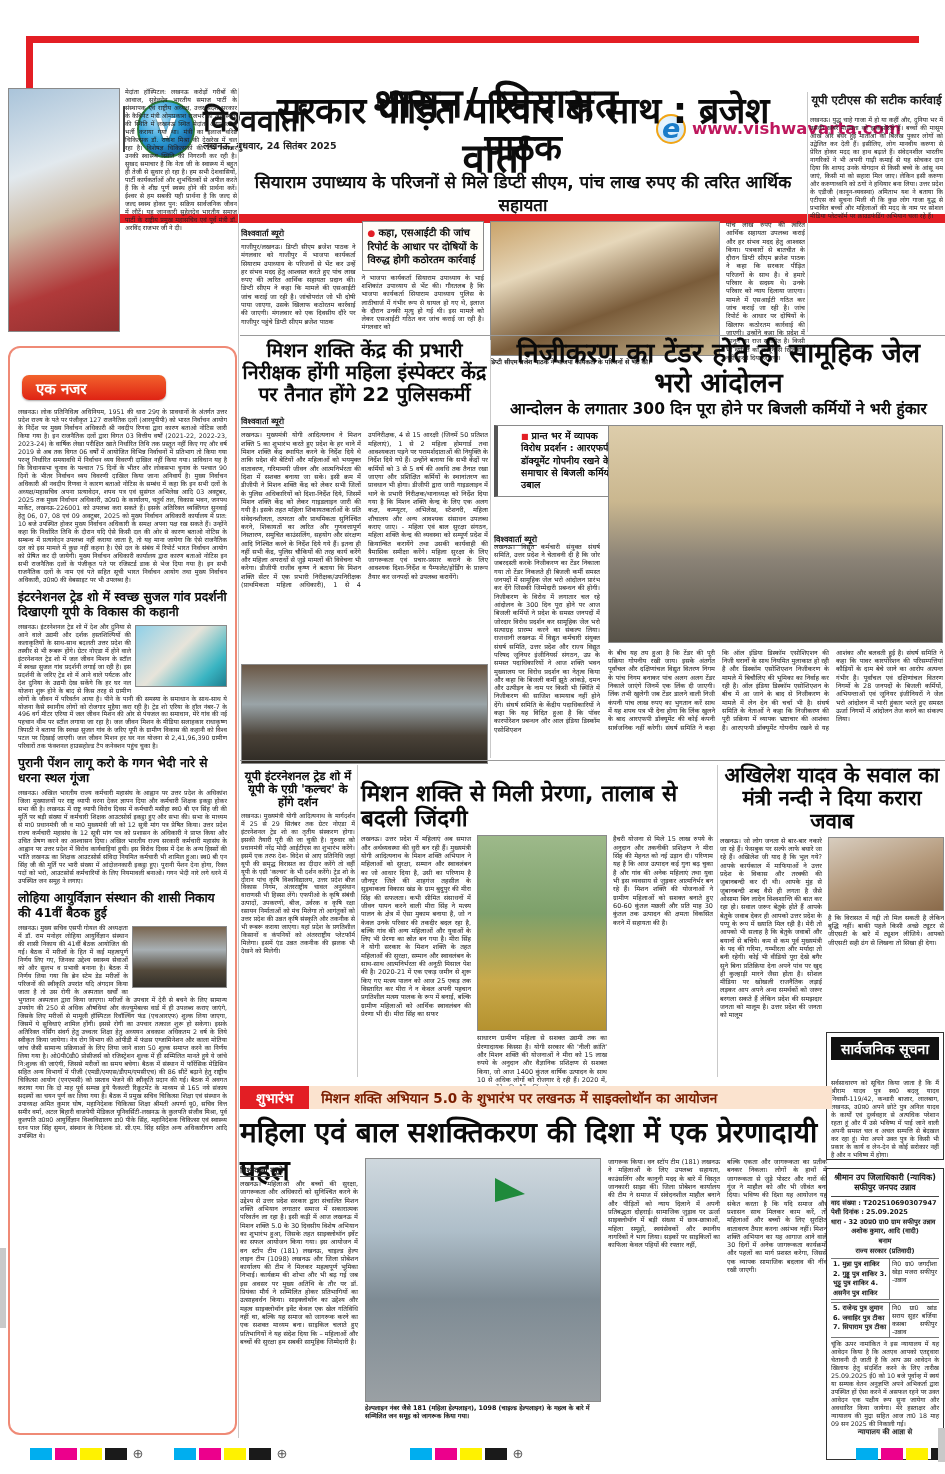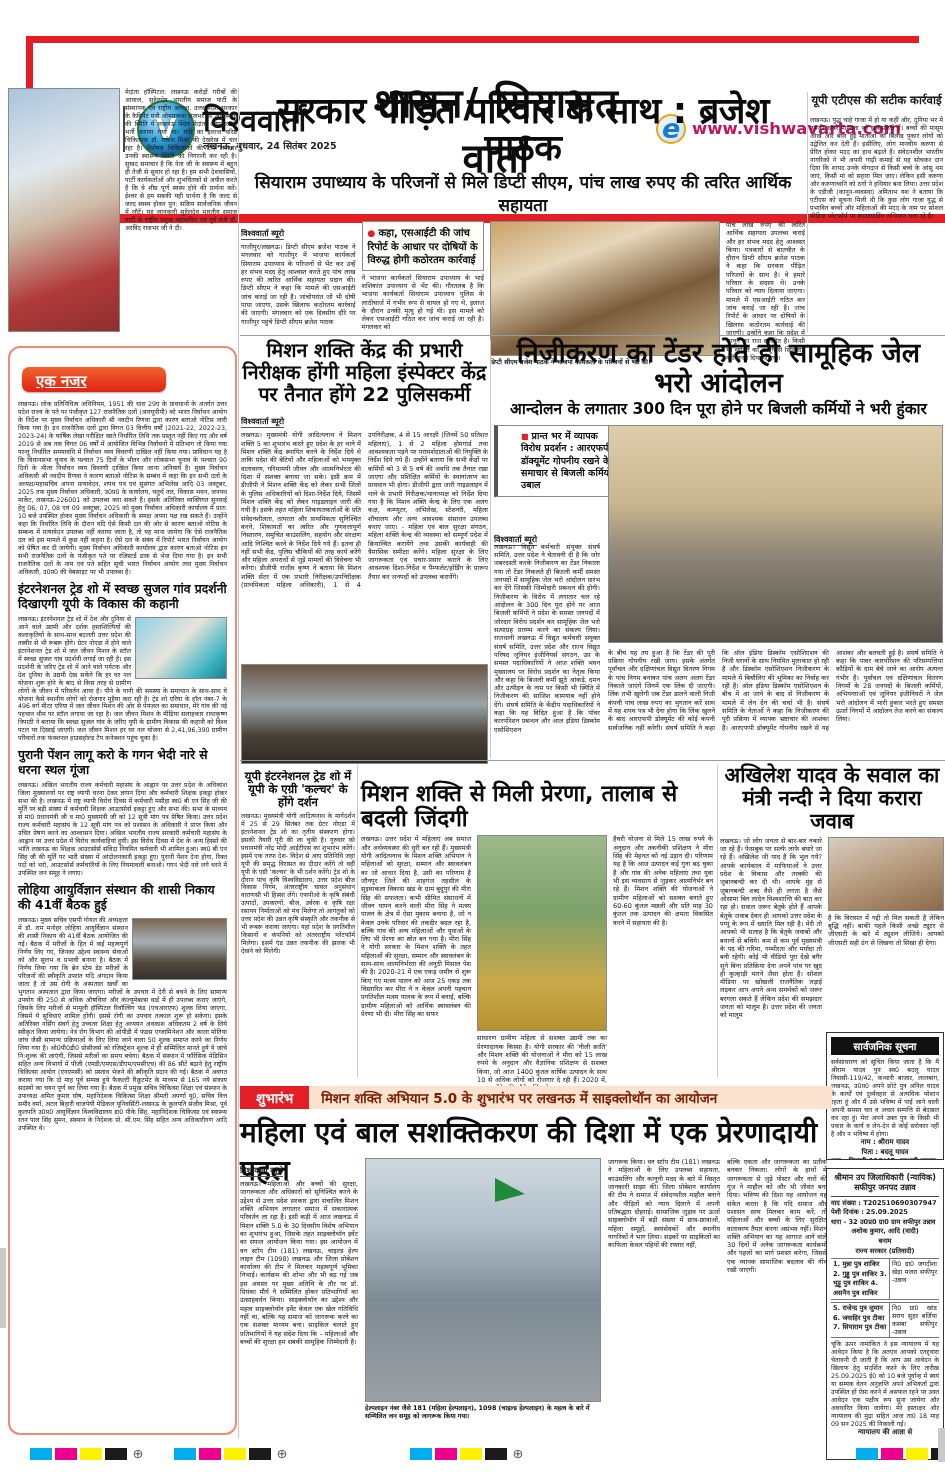--- a/index.html
+++ b/index.html
@@ -45,39 +45,39 @@
   .ph-fish{background:linear-gradient(180deg,#9db98a 0%,#7da06a 40%,#c9a94a 75%,#b5922f 100%);}
   .ph-nandi{background:linear-gradient(160deg,#d8cdbf 0%,#b59a7c 50%,#8a6a4a 100%);}
   .ph-cyclo{background:linear-gradient(180deg,#cfd8de 0%,#aebec9 30%,#7e8b94 58%,#9aa0a4 100%);position:relative;}
   .flag{position:absolute;left:55%;top:8%;width:0;height:0;border-top:16px solid transparent;
         border-bottom:8px solid transparent;border-left:30px solid #1f8a3b;}
   
   .eknazar{left:8px;top:346px;width:229px;height:1089px;border:2px solid #ef8a76;border-radius:12px;
            padding:9px 8px;box-sizing:border-box;overflow:hidden;}
   .ek-head{width:130px;height:25px;border-radius:7px;background:linear-gradient(180deg,#f2622c,#df2414);
            color:#fff;font-weight:bold;font-size:15px;display:flex;align-items:center;padding-left:14px;
-           box-shadow:0 1px 2px rgba(0,0,0,.35);margin:10px 0 8px 4px;text-decoration:underline;}
+           box-shadow:0 1px 2px rgba(0,0,0,.35);margin:18px 0 8px 4px;}
   .ek-title{font-size:12.3px;font-weight:bold;line-height:1.22;color:#0d0d0d;margin:6px 0 3px 0;}
   .ek-art{margin-bottom:6px;}
   .floatph{float:right;margin:2px 0 3px 4px;}
   
   .qbox{border:1px solid #8a8a8a;padding:4px 5px;font-weight:bold;font-size:10px;line-height:1.3;
         color:#111;position:relative;background:#fffdf8;}
   .qbox::before{content:"●";color:#e31e24;margin-right:3px;font-size:9px;}
   .qbox2{border:1px solid #8a8a8a;border-left:4px solid #555;padding:4px 23px;font-weight:bold;
          font-size:9.5px;line-height:1.3;color:#111;position:relative;background:#fff;}
   .qbox2::before{content:"■";color:#e31e24;margin-right:3px;font-size:8px;}
   
   .h-main{font-size:36px;font-weight:bold;line-height:1.04;text-align:center;color:#0b0b0b;letter-spacing:-.5px;}
   .h-sub{font-size:17px;font-weight:bold;text-align:center;color:#111;margin-top:3px;}
   .h-mid{font-weight:bold;color:#0b0b0b;line-height:1.12;text-align:center;}
   
   .notice{border:1.5px solid #333;padding:4px;box-sizing:border-box;background:#fff;}
-  .notice-head{background:#111;color:#fff;font-weight:bold;font-size:10px;text-align:center;
-               padding:2px 0;margin-bottom:3px;}
+  .notice-head{background:#111;color:#fff;font-weight:bold;font-size:14px;text-align:center;
+               padding:2px 0;margin-bottom:19px;}
   .legal-head{font-size:8px;font-weight:bold;text-align:center;border-bottom:1px solid #444;
               padding-bottom:2px;margin-bottom:2px;line-height:1.3;}
   .legal-line{font-size:6.6px;font-weight:bold;line-height:1.45;}
   .legal-table{display:flex;border-top:1px solid #777;border-bottom:1px solid #777;margin:2px 0;}
   .legal-table .lt-l{flex:1.2;border-right:1px solid #777;padding:1px 2px;}
   .legal-table .lt-r{flex:1;padding:1px 2px;}
   .sig{font-size:6.9px;font-weight:bold;text-align:center;line-height:1.4;}
   
   .strip{left:240px;top:1086px;width:592px;height:23px;background:#fbe3cf;display:flex;align-items:center;}
   .strip-label{background:#e31e24;color:#fff;font-weight:bold;font-size:13.5px;height:100%;

